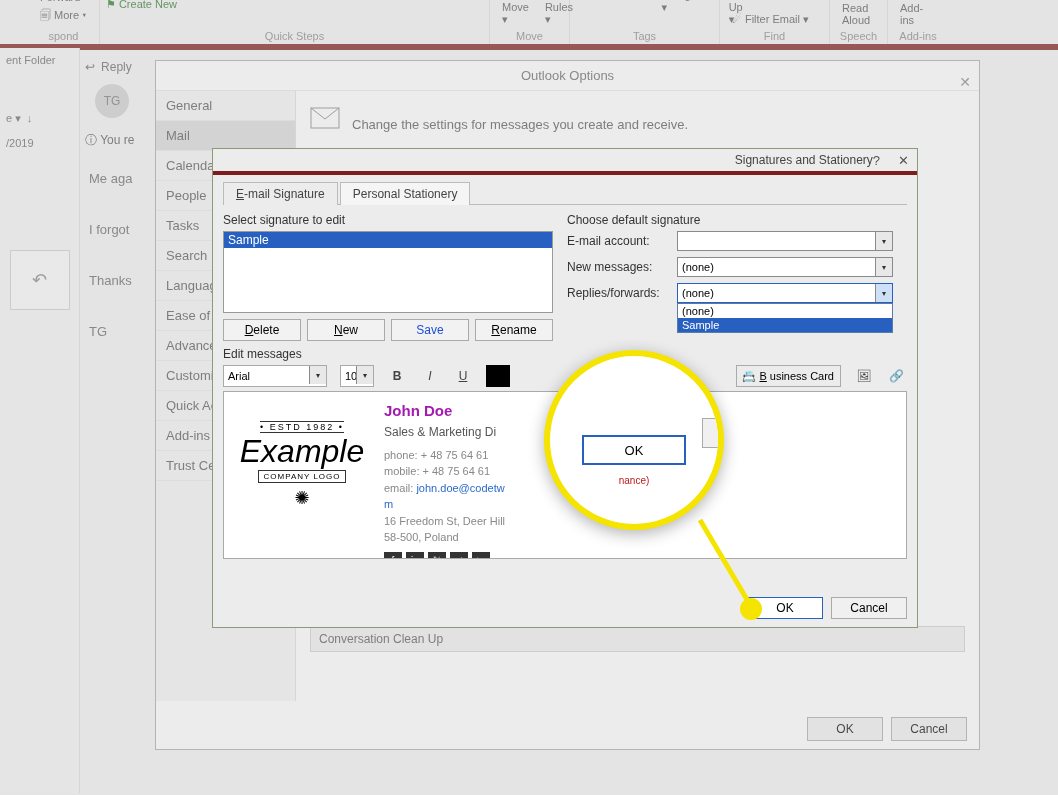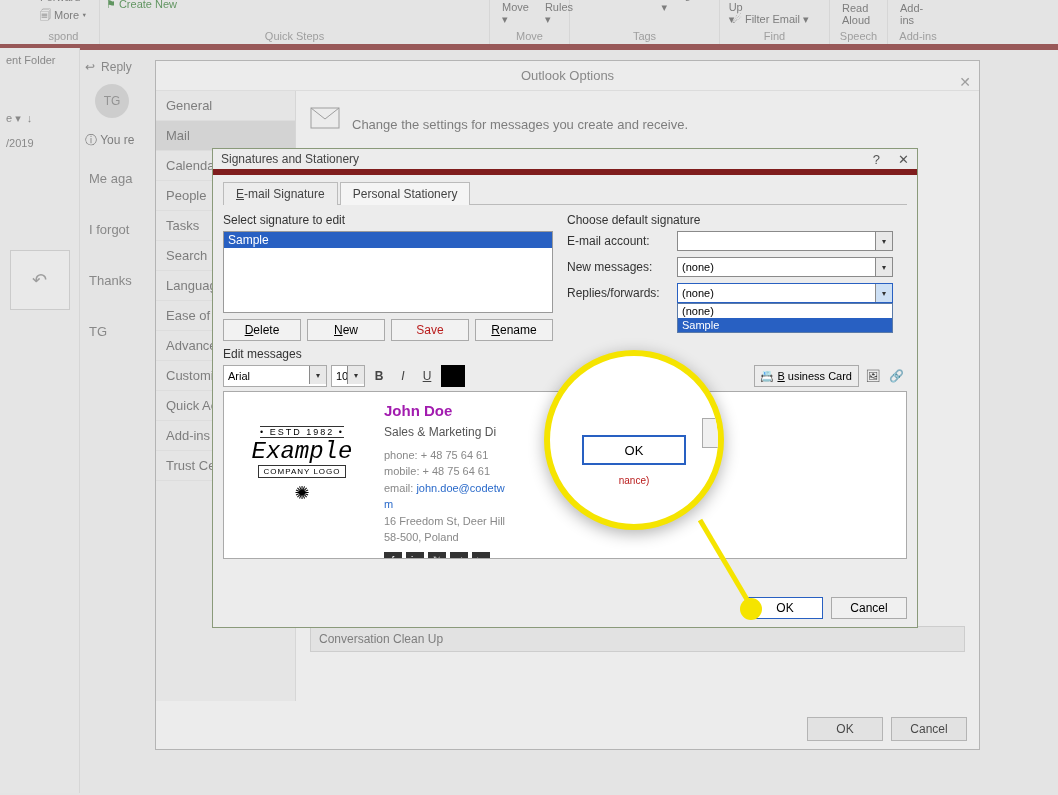--- a/index.html
+++ b/index.html
@@ -32,21 +32,21 @@
 .options-content { flex: 1; padding: 10px 14px; position: relative; overflow: hidden; }
 .content-header { display: flex; align-items: flex-end; gap: 12px; color: #555; font-size: 13px; padding: 6px 0 14px; }
 .section-box { border: 1px solid #d0d0d0; margin: 6px 0; }
 .section-head { background: #f0f0f0; padding: 5px 8px; color: #555; font-size: 12px; }
 .section-row { padding: 6px 20px; color: #444; font-size: 12px; display: flex; align-items: center; gap: 6px; }
 .options-footer { position: absolute; bottom: 8px; right: 12px; display: flex; gap: 8px; }
 .win-btn { width: 76px; height: 24px; background: #f0f0f0; border: 1px solid #aaa; font-size: 12px; display: inline-flex; align-items: center; justify-content: center; }
 
 
 .sig-dialog { position: absolute; top: 148px; left: 212px; width: 706px; height: 480px; background: #ececec; border: 1px solid #8a9a7a; z-index: 10; }
-.sig-title { height: 26px; background: #ececec; padding: 4px 8px; color: #444; font-size: 12px; display: flex; align-items: center; justify-content: space-between; border-bottom: 6px solid #7f1d1d; }
+.sig-title { height: 26px; background: #ececec; padding: 4px 8px; color: #444; font-size: 12px; display: flex; align-items: center; justify-content: flex-end; border-bottom: 4px solid #7f1d1d; }
 .sig-title-right { display: flex; gap: 18px; color: #555; font-size: 13px; }
 .sig-body { padding: 6px 10px; }
 .sig-tabs { display: flex; border-bottom: 1px solid #bbb; }
 .sig-tab { padding: 4px 12px; font-size: 12px; color: #444; border: 1px solid #bbb; border-bottom: none; background: #f5f5f5; margin-right: 2px; position: relative; top: 1px; }
 .sig-tab.active { background: #ececec; }
 .sig-columns { display: flex; gap: 14px; margin-top: 8px; }
 .sig-left { width: 330px; }
 .sig-right { width: 326px; }
 .sig-label { font-size: 12px; color: #333; margin-bottom: 4px; }
 .sig-list { height: 82px; border: 1px solid #9a9a9a; background: #fff; overflow: auto; }
@@ -54,21 +54,21 @@
 .sig-btn-row { display: flex; gap: 6px; margin-top: 6px; }
 .sig-btn { flex: 1; height: 22px; border: 1px solid #aaa; background: #f2f2f2; font-size: 12px; display: inline-flex; align-items: center; justify-content: center; }
 .sig-field { display: flex; align-items: center; margin-bottom: 6px; }
 .sig-field-label { width: 110px; font-size: 12px; color: #333; }
 .sig-select { flex: 1; height: 20px; border: 1px solid #8a8a8a; background: #fff; font-size: 11px; padding: 1px 4px; position: relative; display: flex; align-items: center; }
 .sig-select-arrow { position: absolute; right: 0; top: 0; width: 17px; height: 18px; background: #e8e8e8; border-left: 1px solid #8a8a8a; display: flex; align-items: center; justify-content: center; font-size: 8px; color: #333; }
 .dropdown-open { position: absolute; top: 19px; left: -1px; right: -1px; border: 1px solid #5a7aa8; background: #fff; z-index: 20; }
 .dropdown-item { padding: 1px 4px; font-size: 11px; }
 .dropdown-item.hover { background: #2860c2; color: #fff; }
 .edit-sig-label { font-size: 12px; color: #333; margin-top: 6px; }
-.edit-toolbar { display: flex; gap: 4px; margin-top: 4px; align-items: center; }
+.edit-toolbar { display: flex; gap: 13px; margin-top: 4px; align-items: center; }
 .font-combo { width: 104px; height: 22px; border: 1px solid #aaa; background: #fff; font-size: 11px; padding: 2px 4px; display: flex; align-items: center; position: relative; }
 .size-combo { width: 34px; height: 22px; border: 1px solid #aaa; background: #fff; font-size: 11px; padding: 2px 4px; display: flex; align-items: center; position: relative; }
 .fmt-btn { width: 20px; height: 22px; border: 1px solid transparent; display: flex; align-items: center; justify-content: center; font-size: 12px; color: #444; }
 .color-btn { width: 24px; height: 22px; background: #000; }
 .biz-card { height: 22px; border: 1px solid #aaa; padding: 2px 6px; font-size: 11px; display: flex; align-items: center; gap: 3px; }
 .sig-preview { height: 168px; border: 1px solid #aaa; background: #fff; margin-top: 4px; overflow: auto; padding: 8px; display: flex; gap: 12px; position: relative; }
 .logo-box { width: 140px; height: 130px; display: flex; flex-direction: column; align-items: center; justify-content: center; font-family: cursive; }
 .sig-text { font-size: 11px; color: #888; line-height: 1.5; }
 .sig-name { font-size: 15px; font-weight: bold; color: #a21caf; }
 .sig-role { font-size: 12px; color: #555; }
@@ -226,21 +226,21 @@
     </div>
     <div class="sig-columns">
       <div class="sig-left">
         <div class="sig-label">Select signature to edit</div>
         <div class="sig-list">
           <div class="sig-selected">Sample</div>
         </div>
         <div class="sig-btn-row">
           <div class="sig-btn"><u>D</u>elete</div>
           <div class="sig-btn"><u>N</u>ew</div>
-          <div class="sig-btn" style="color:#b91c1c">Save</div>
+          <div class="sig-btn" style="color:#1d4ed8">Save</div>
           <div class="sig-btn"><u>R</u>ename</div>
         </div>
       </div>
       <div class="sig-right">
         <div class="sig-label">Choose default signature</div>
         <div class="sig-field">
           <div class="sig-field-label">E-mail account:</div>
           <div class="sig-select">
             <span></span>
             <span class="sig-select-arrow">▾</span>
@@ -288,21 +288,21 @@
         </div>
       <div class="color-btn"></div>
       <div style="flex:1"></div>
       <div class="biz-card">📇 <u>B</u>usiness Card</div>
       <div class="fmt-btn">🖼</div>
       <div class="fmt-btn">🔗</div>
     </div>
     <div class="sig-preview">
       <div class="logo-box">
         <div style="font-size:9px; letter-spacing:2px;border-top:1px solid #333;border-bottom:1px solid #333">• <span>ESTD 1982</span> •</div>
-        <div style="font-size:24px; font-style:italic; font-family:Liberation Mono, monospace">Example</div>
+        <div style="font-size:32px; font-style:italic; font-family:Liberation Sans, sans-serif">Example</div>
         <div style="font-size:8px; letter-spacing:1px;border:1px solid #333;padding:1px 4px">COMPANY LOGO</div>
         <div style="font-size:18px;margin-top:4px">✺</div>
       </div>
       <div class="sig-text">
         <div class="sig-name">John Doe</div>
         <div class="sig-role">Sales &amp; Marketing Di</div>
         <div style="height:6px"></div>
         <div>phone: + 48 75 64 61</div>
         <div>mobile: + 48 75 64 61</div>
         <div><span>email: </span><span class="sig-link">john.doe@codetw</span></div>

